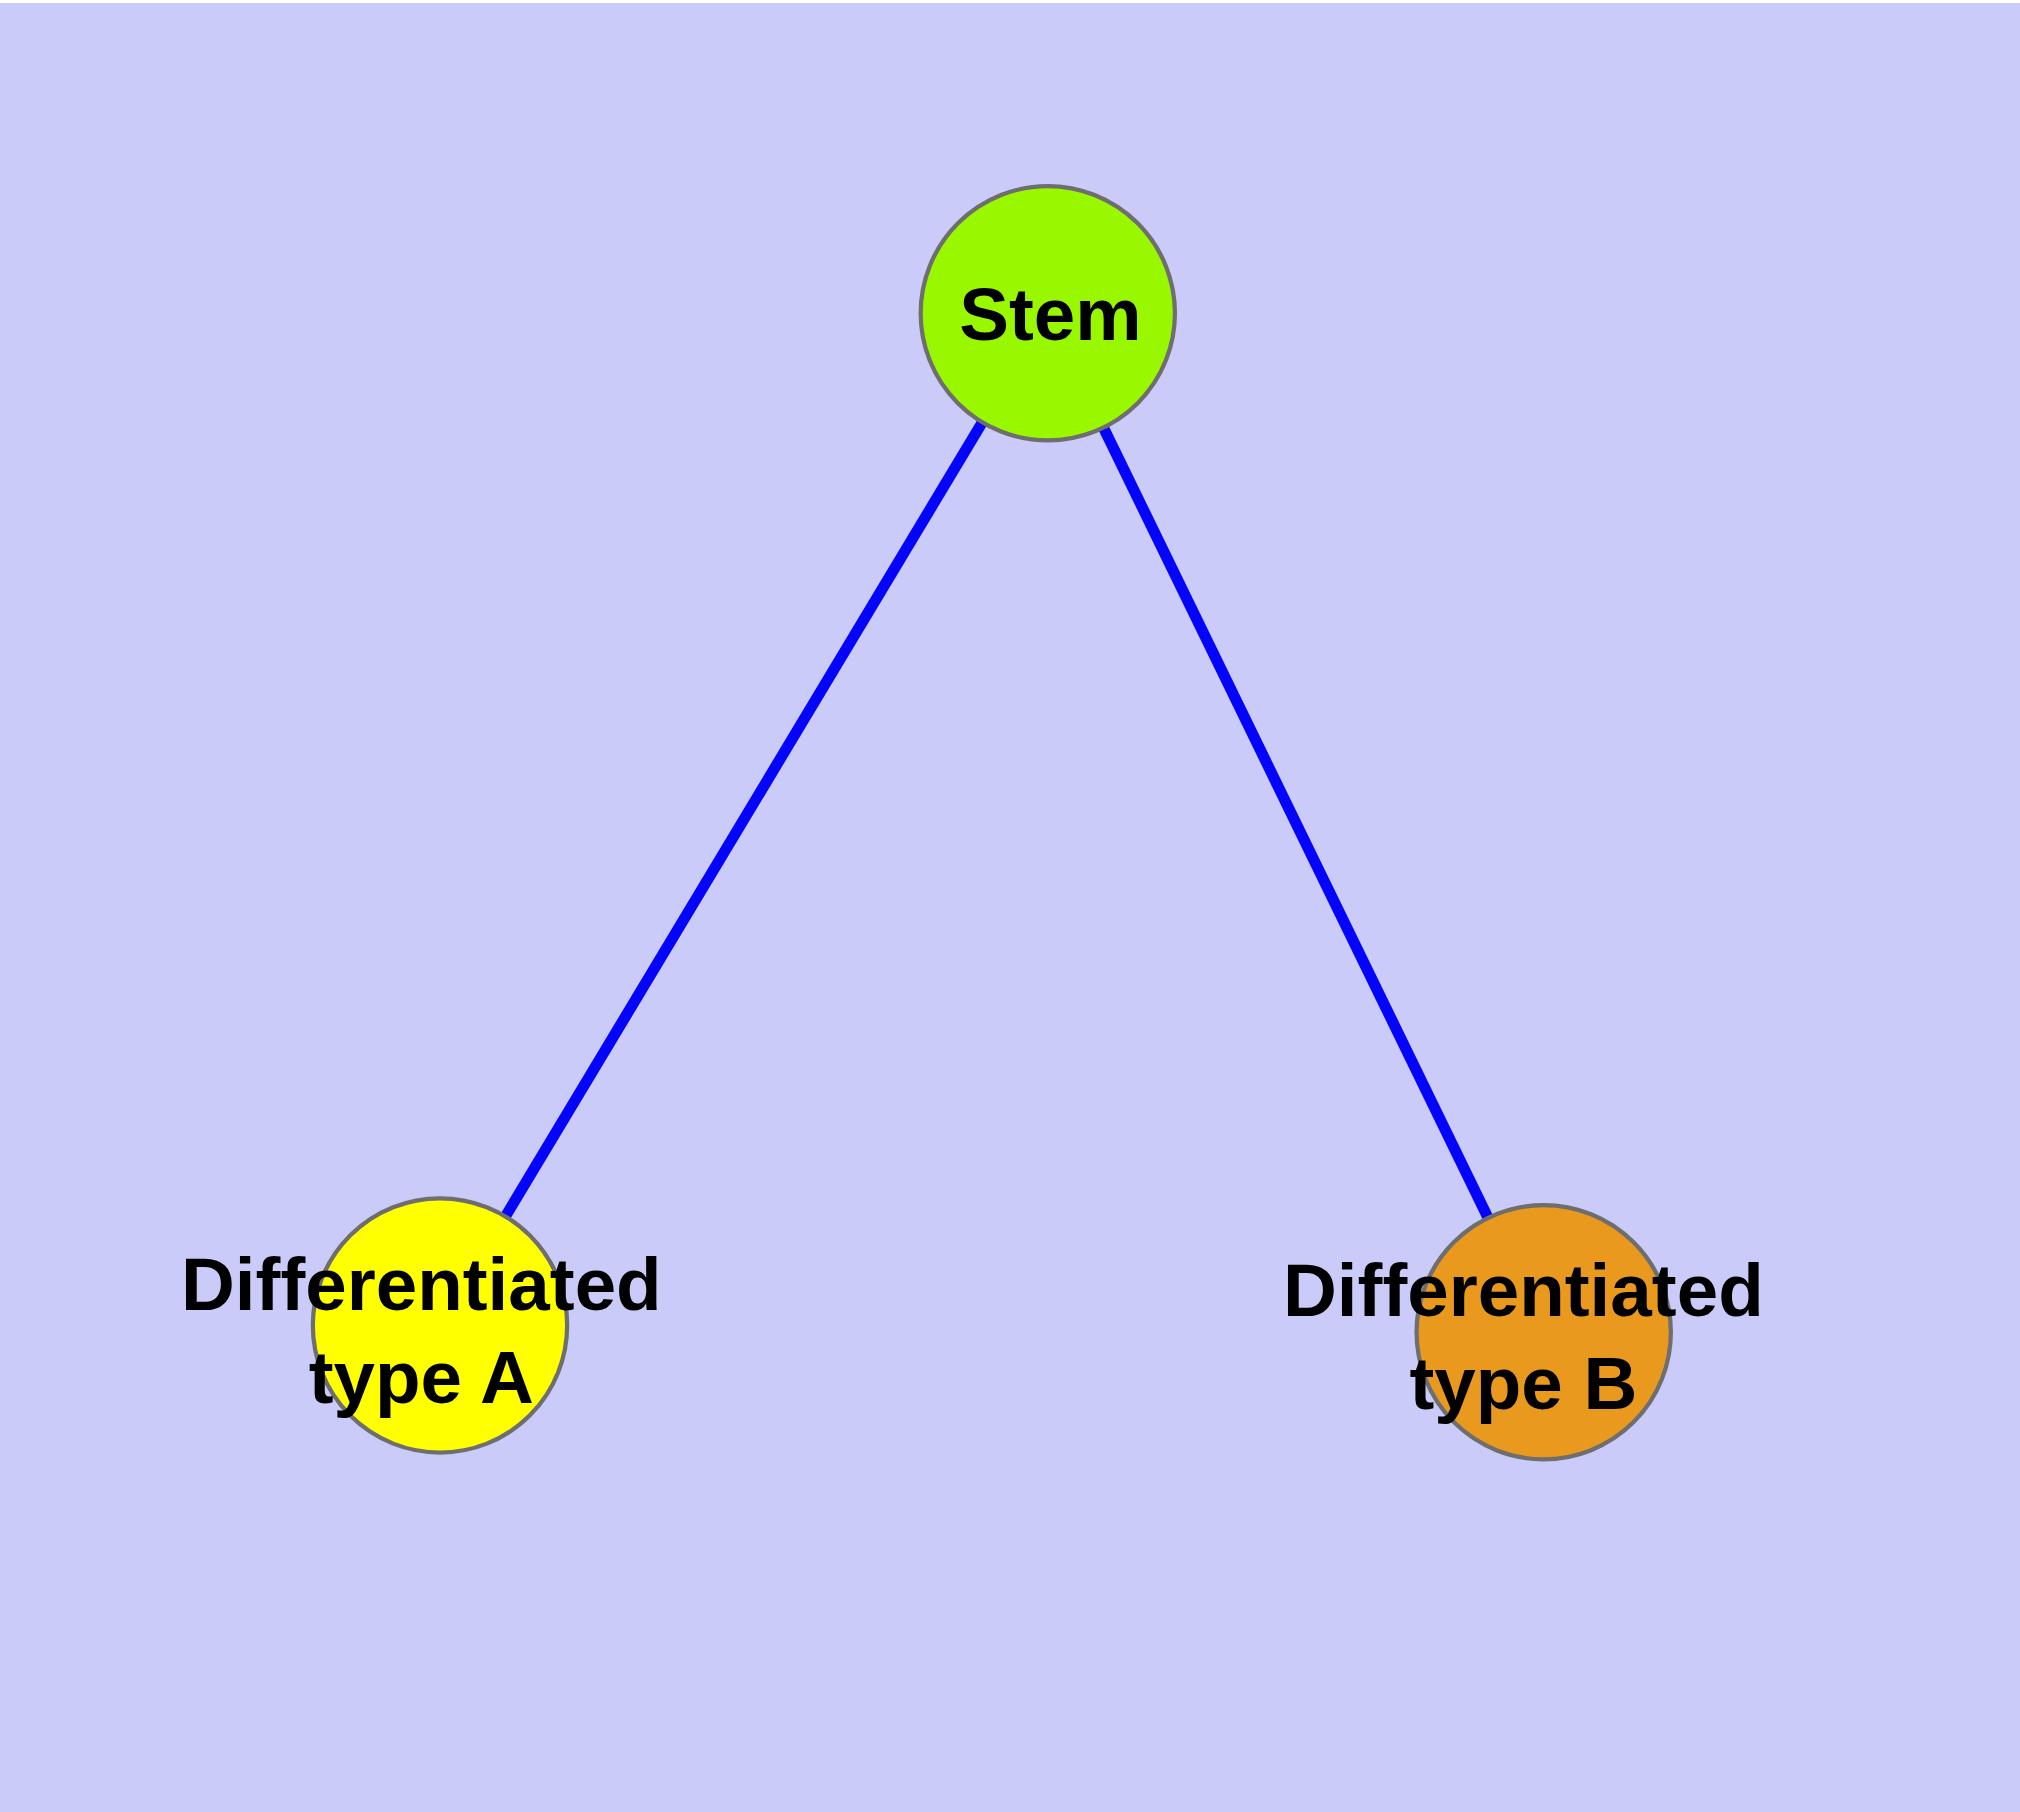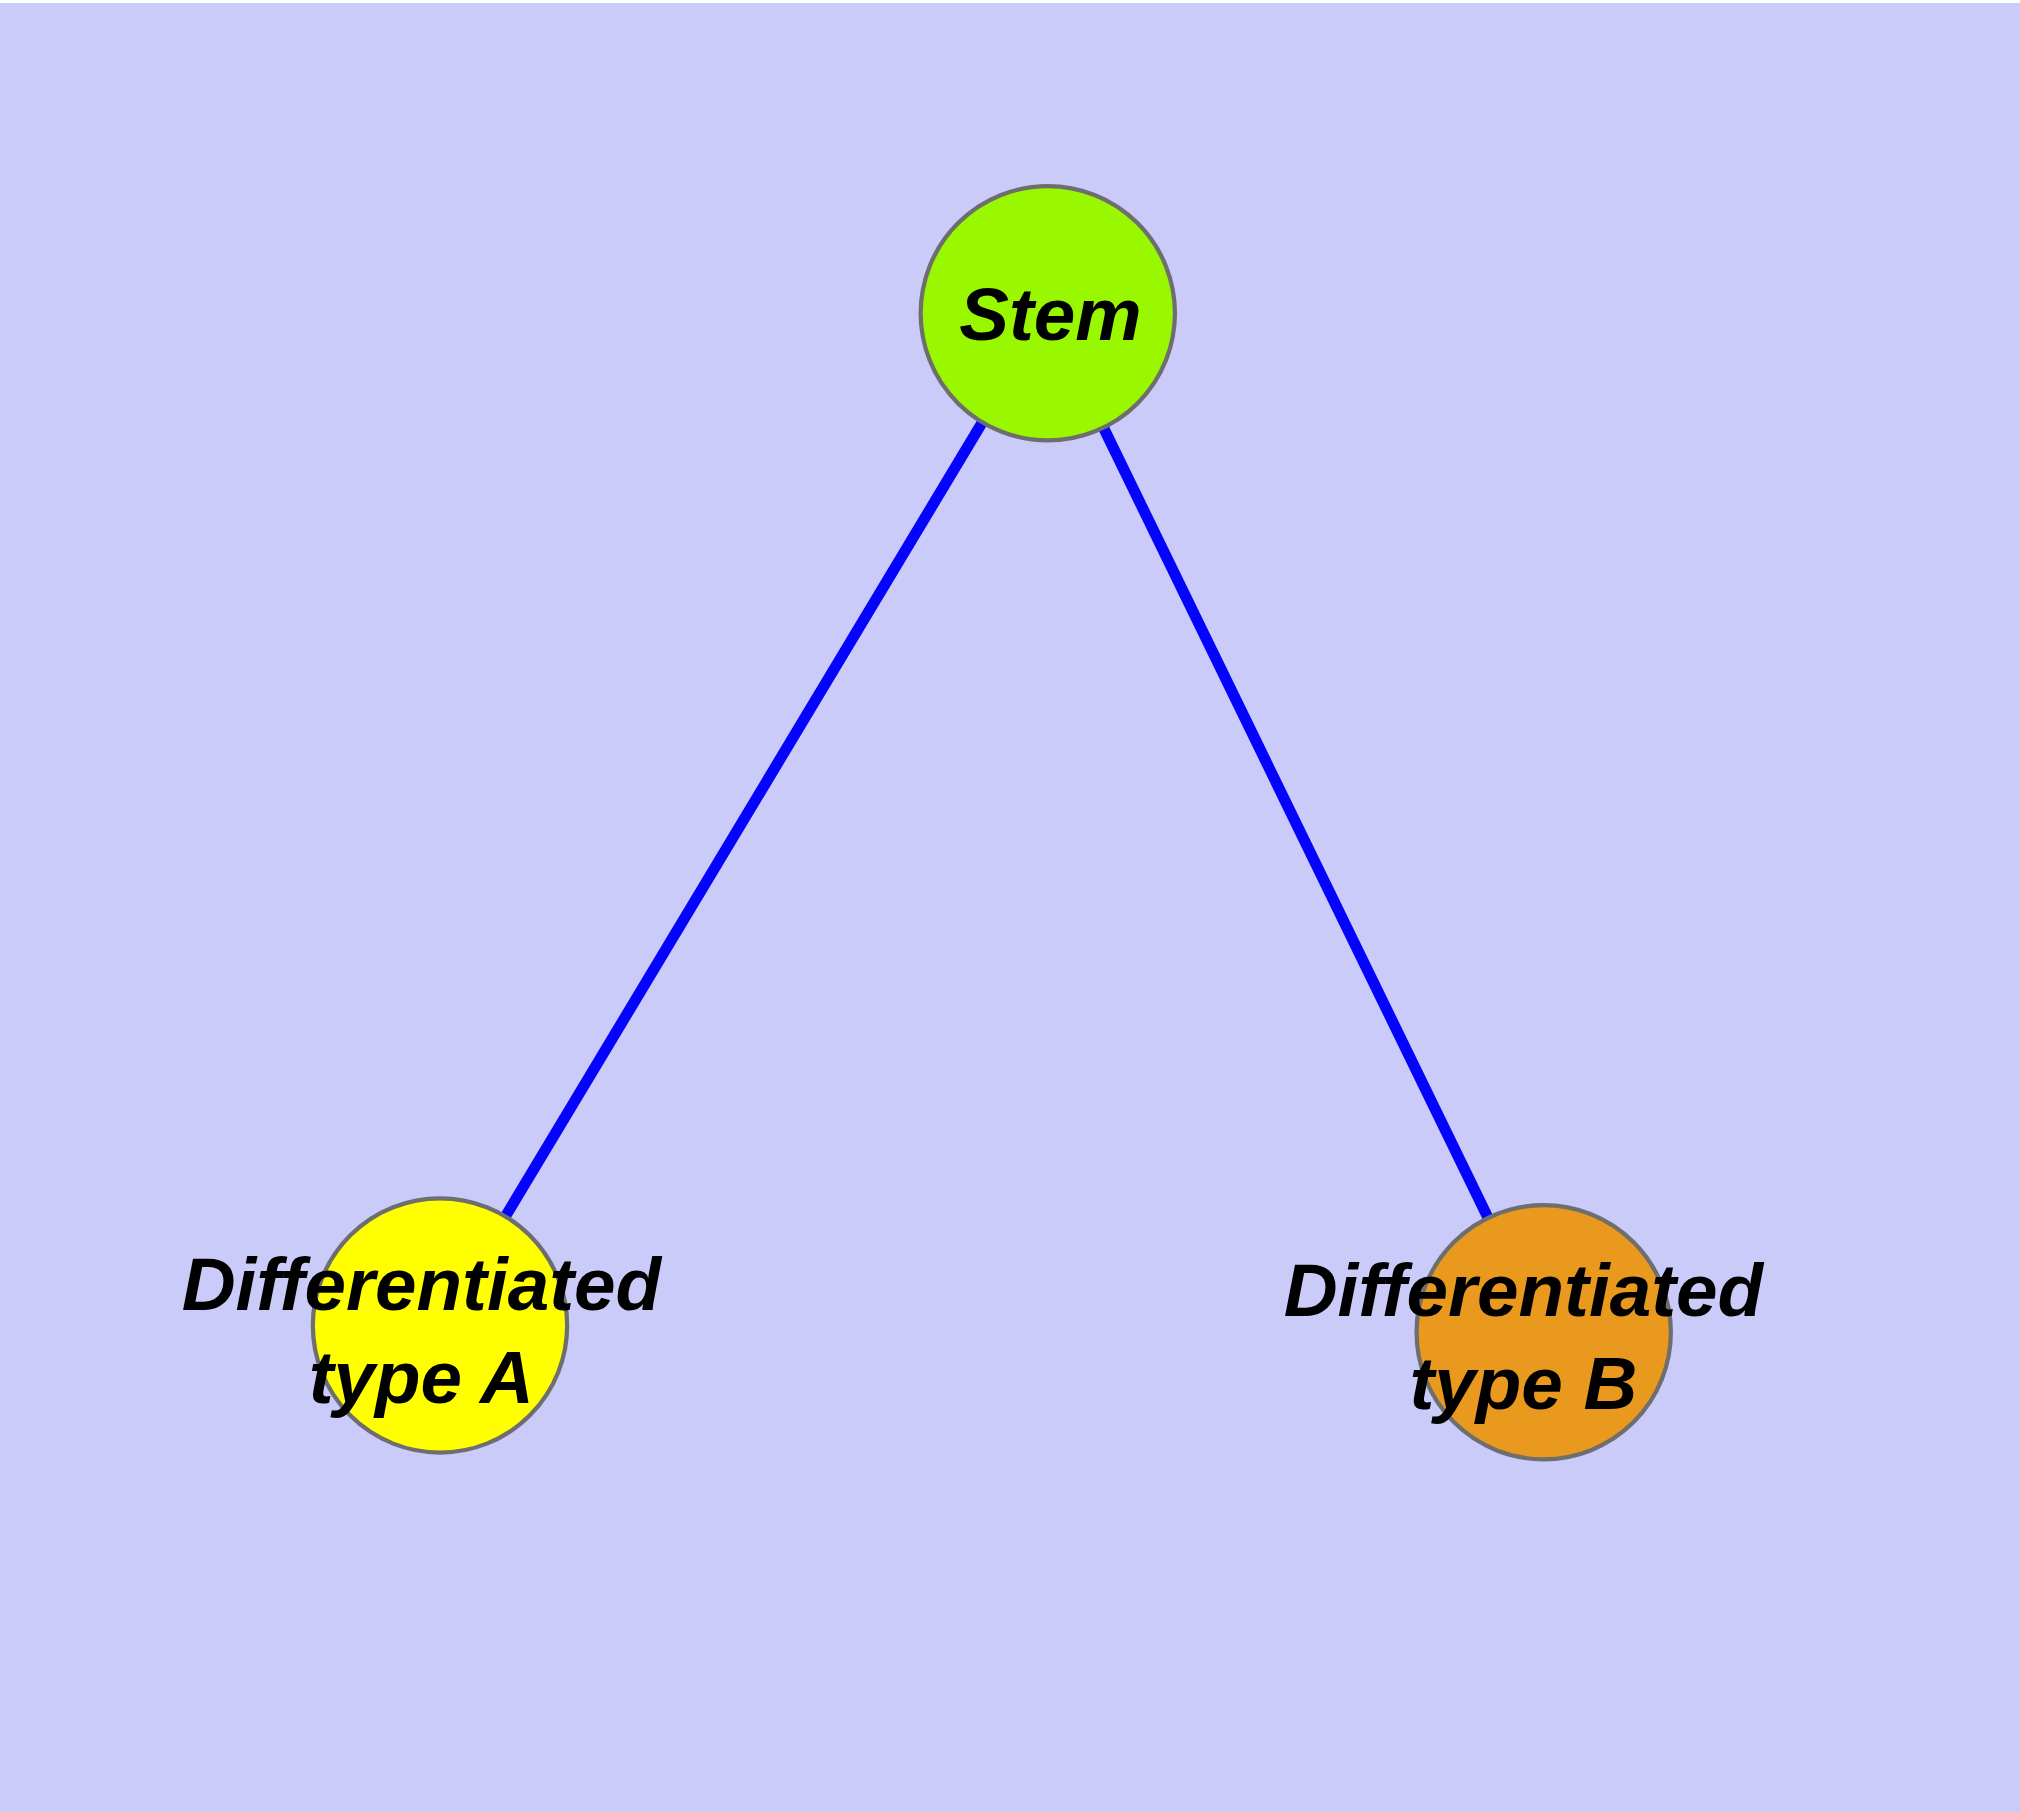--- a/index.html
+++ b/index.html
@@ -6,21 +6,20 @@
     margin: 0;
     padding: 0;
     background: #ffffff;
   }
   .page {
     position: relative;
     width: 2021px;
     height: 1812px;
     background: #ffffff;
     overflow: hidden;
-    font-style: italic;
   }
   .canvas {
     position: absolute;
     top: 3.4px;
     left: 0;
     width: 2021px;
     height: 1809px;
     background: #cbcbfa;
   }
   .canvas svg {

